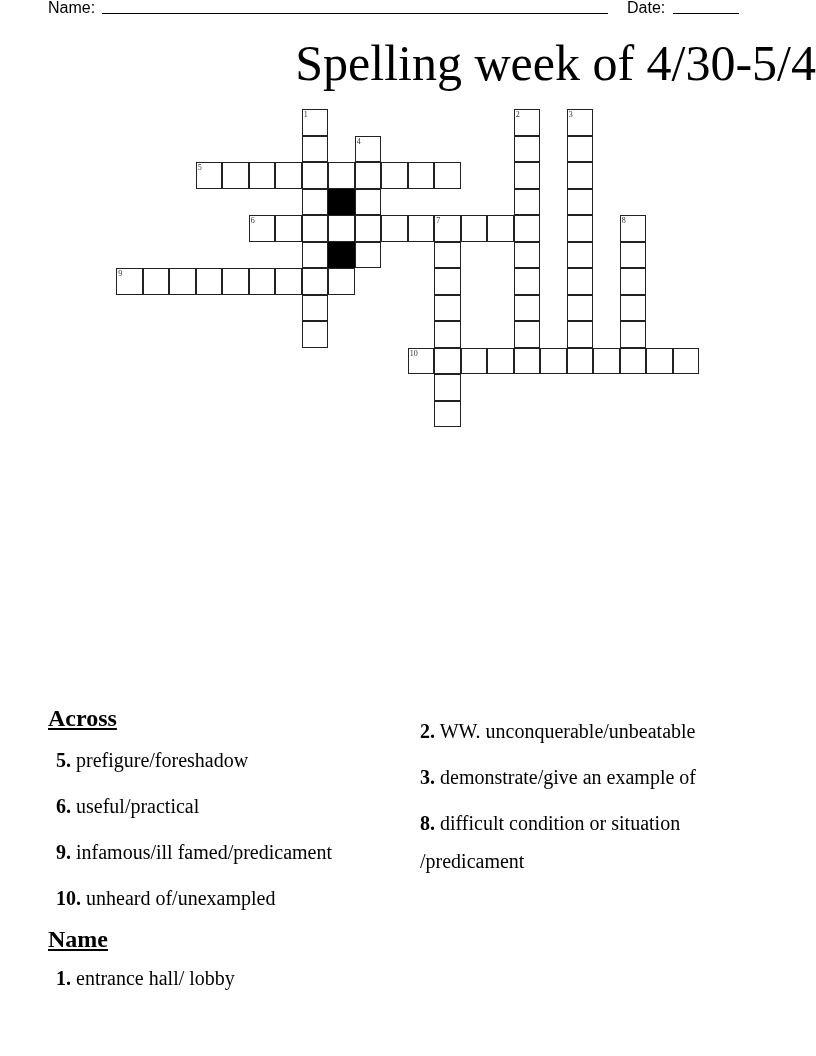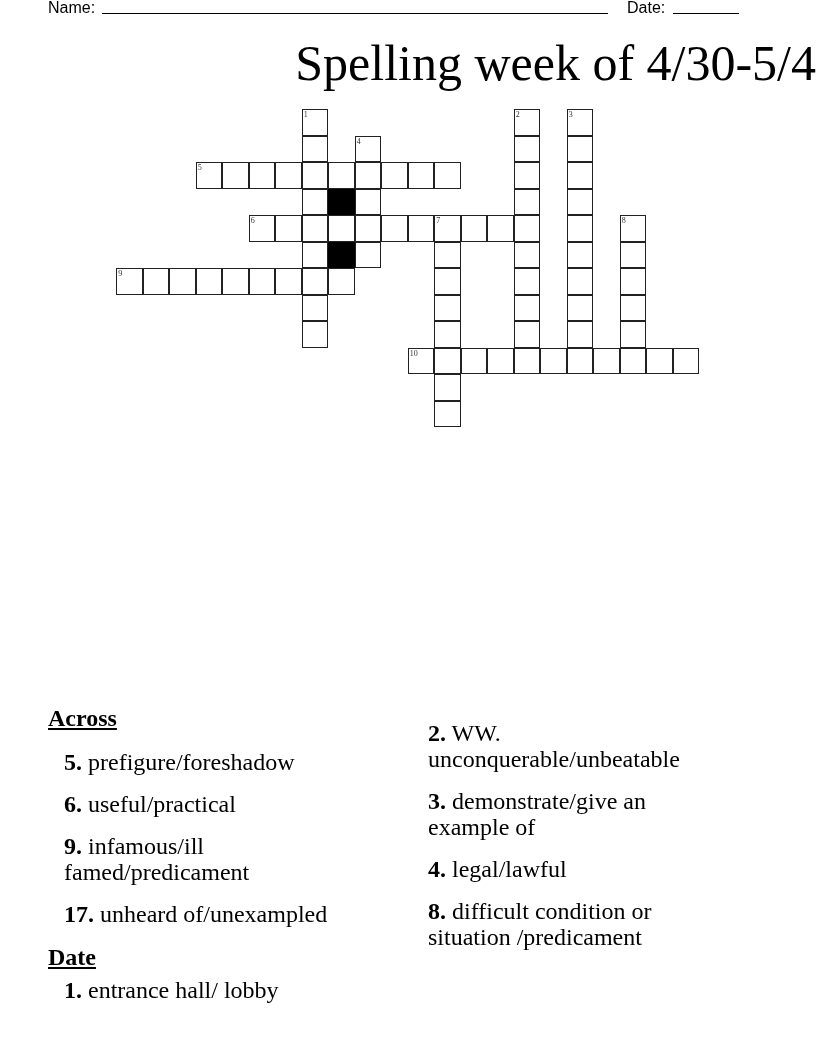--- a/index.html
+++ b/index.html
@@ -26,21 +26,21 @@
       position: absolute; left: 1px; top: 0px; font-family: "Liberation Serif", serif;
       font-size: 8px; line-height: 9px; color: #333;
     }
     .clues-left { position: absolute; left: 48px; top: 704px; width: 330px; }
     .clues-right { position: absolute; left: 412px; top: 704px; width: 330px; }
     .clue-heading {
       font-family: "Liberation Serif", serif; font-weight: bold; font-size: 24px;
       text-decoration: underline; line-height: 29px; margin: 0;
     }
     .clue {
-      font-family: "Liberation Serif", serif; font-size: 24px; line-height: 26px; margin: 16px;
+      font-family: "Liberation Serif", serif; font-size: 20px; line-height: 38px; margin: 8px;
     }
     .clue .clue-num { font-weight: bold; }
     .down-heading { margin-top: 0; }
     .down-first { margin-top: 5px; }
   </style>
 </head>
 <body>
 
 <div class="header-line">
   <span class="name-label">Name:</span>
@@ -152,23 +152,22 @@
     <div class="cell" style="left: 556.5px; top: 238.5px;"></div>
     <div class="cell black" style="left: 212px; top: 79.5px;"></div>
     <div class="cell black" style="left: 212px; top: 132.5px;"></div>
   </div>
 
 <div class="clues-left">
   <p class="clue-heading">Across</p>
   <p class="clue"><span class="clue-num">5.</span><span> prefigure/foreshadow</span></p>
   <p class="clue"><span class="clue-num">6.</span><span> useful/practical</span></p>
   <p class="clue"><span class="clue-num">9.</span><span> infamous/ill famed/predicament</span></p>
-  <p class="clue"><span class="clue-num">17.</span><span> unheard of/unexampled</span></p>
-  <p class="clue-heading down-heading">Date</p>
+  <p class="clue"><span class="clue-num">10.</span><span> unheard of/unexampled</span></p>
+  <p class="clue-heading down-heading">Name</p>
   <p class="clue down-first"><span class="clue-num">1.</span><span> entrance hall/ lobby</span></p>
 </div>
 
 <div class="clues-right">
   <p class="clue"><span class="clue-num">2.</span><span> WW. unconquerable/unbeatable</span></p>
   <p class="clue"><span class="clue-num">3.</span><span> demonstrate/give an example of</span></p>
-  <p class="clue"><span class="clue-num">4.</span><span> legal/lawful</span></p>
   <p class="clue"><span class="clue-num">8.</span><span> difficult condition or situation /predicament</span></p>
 </div>
 
 </body></html>

